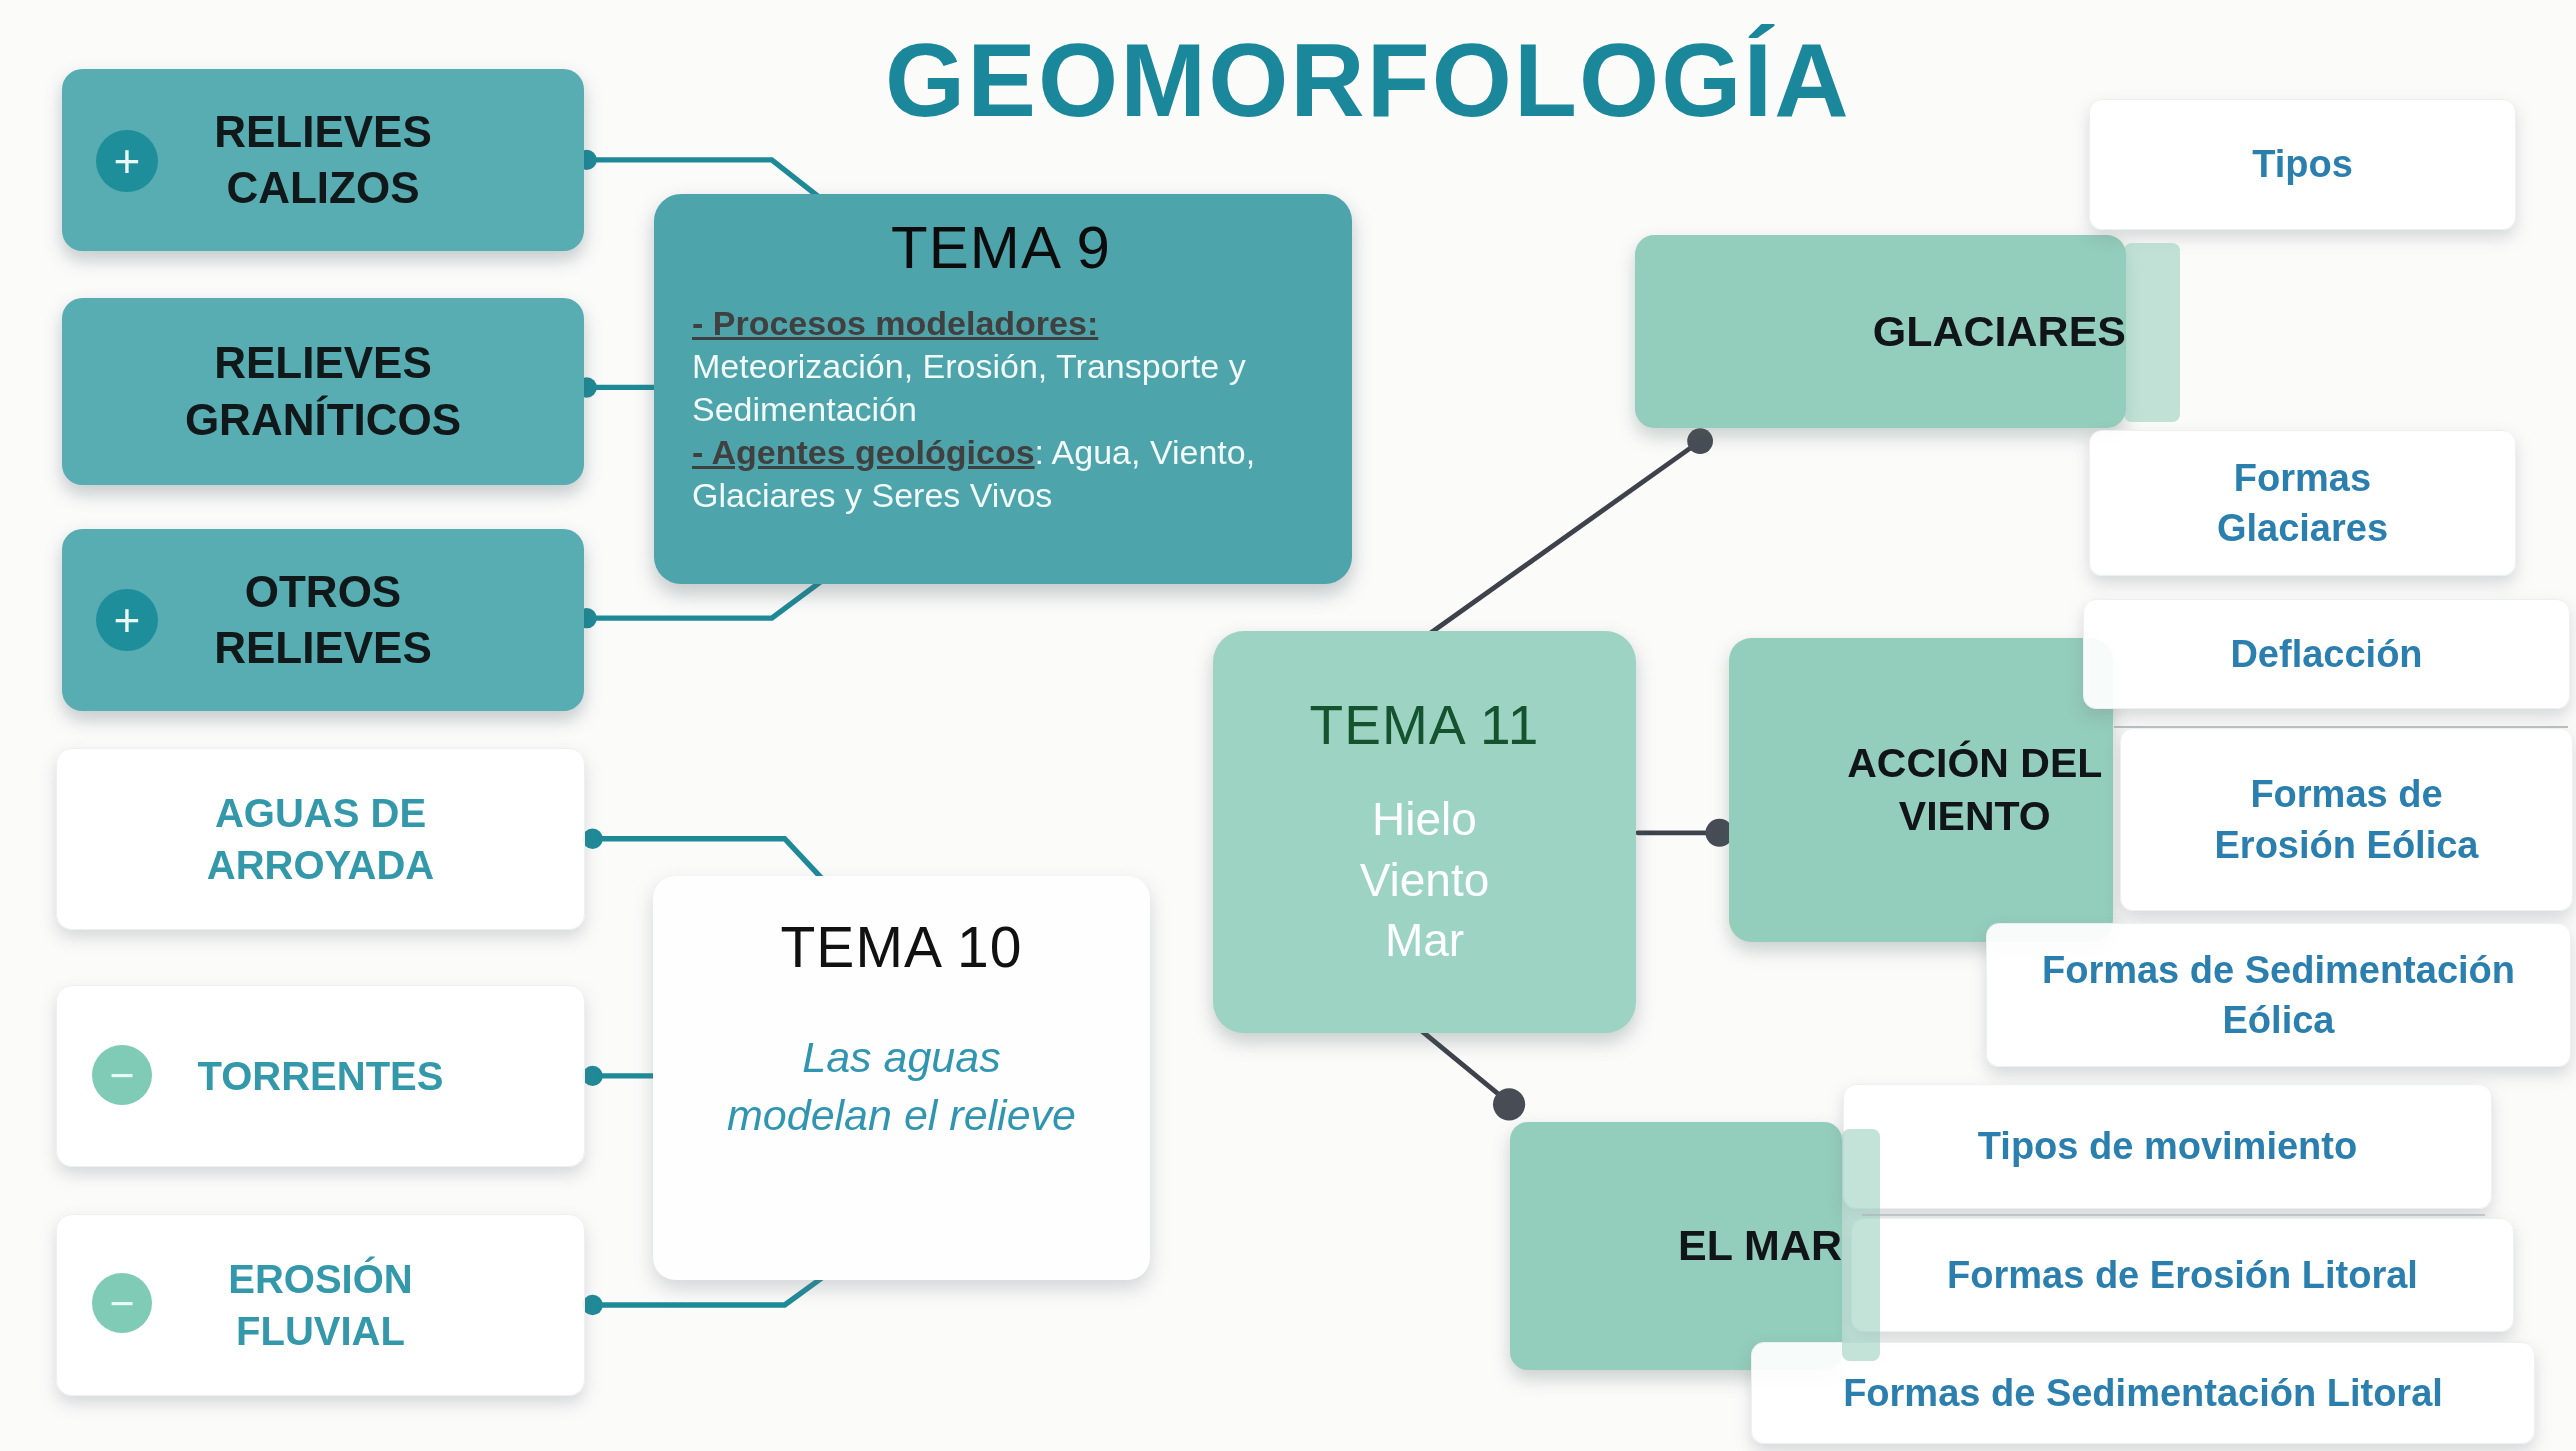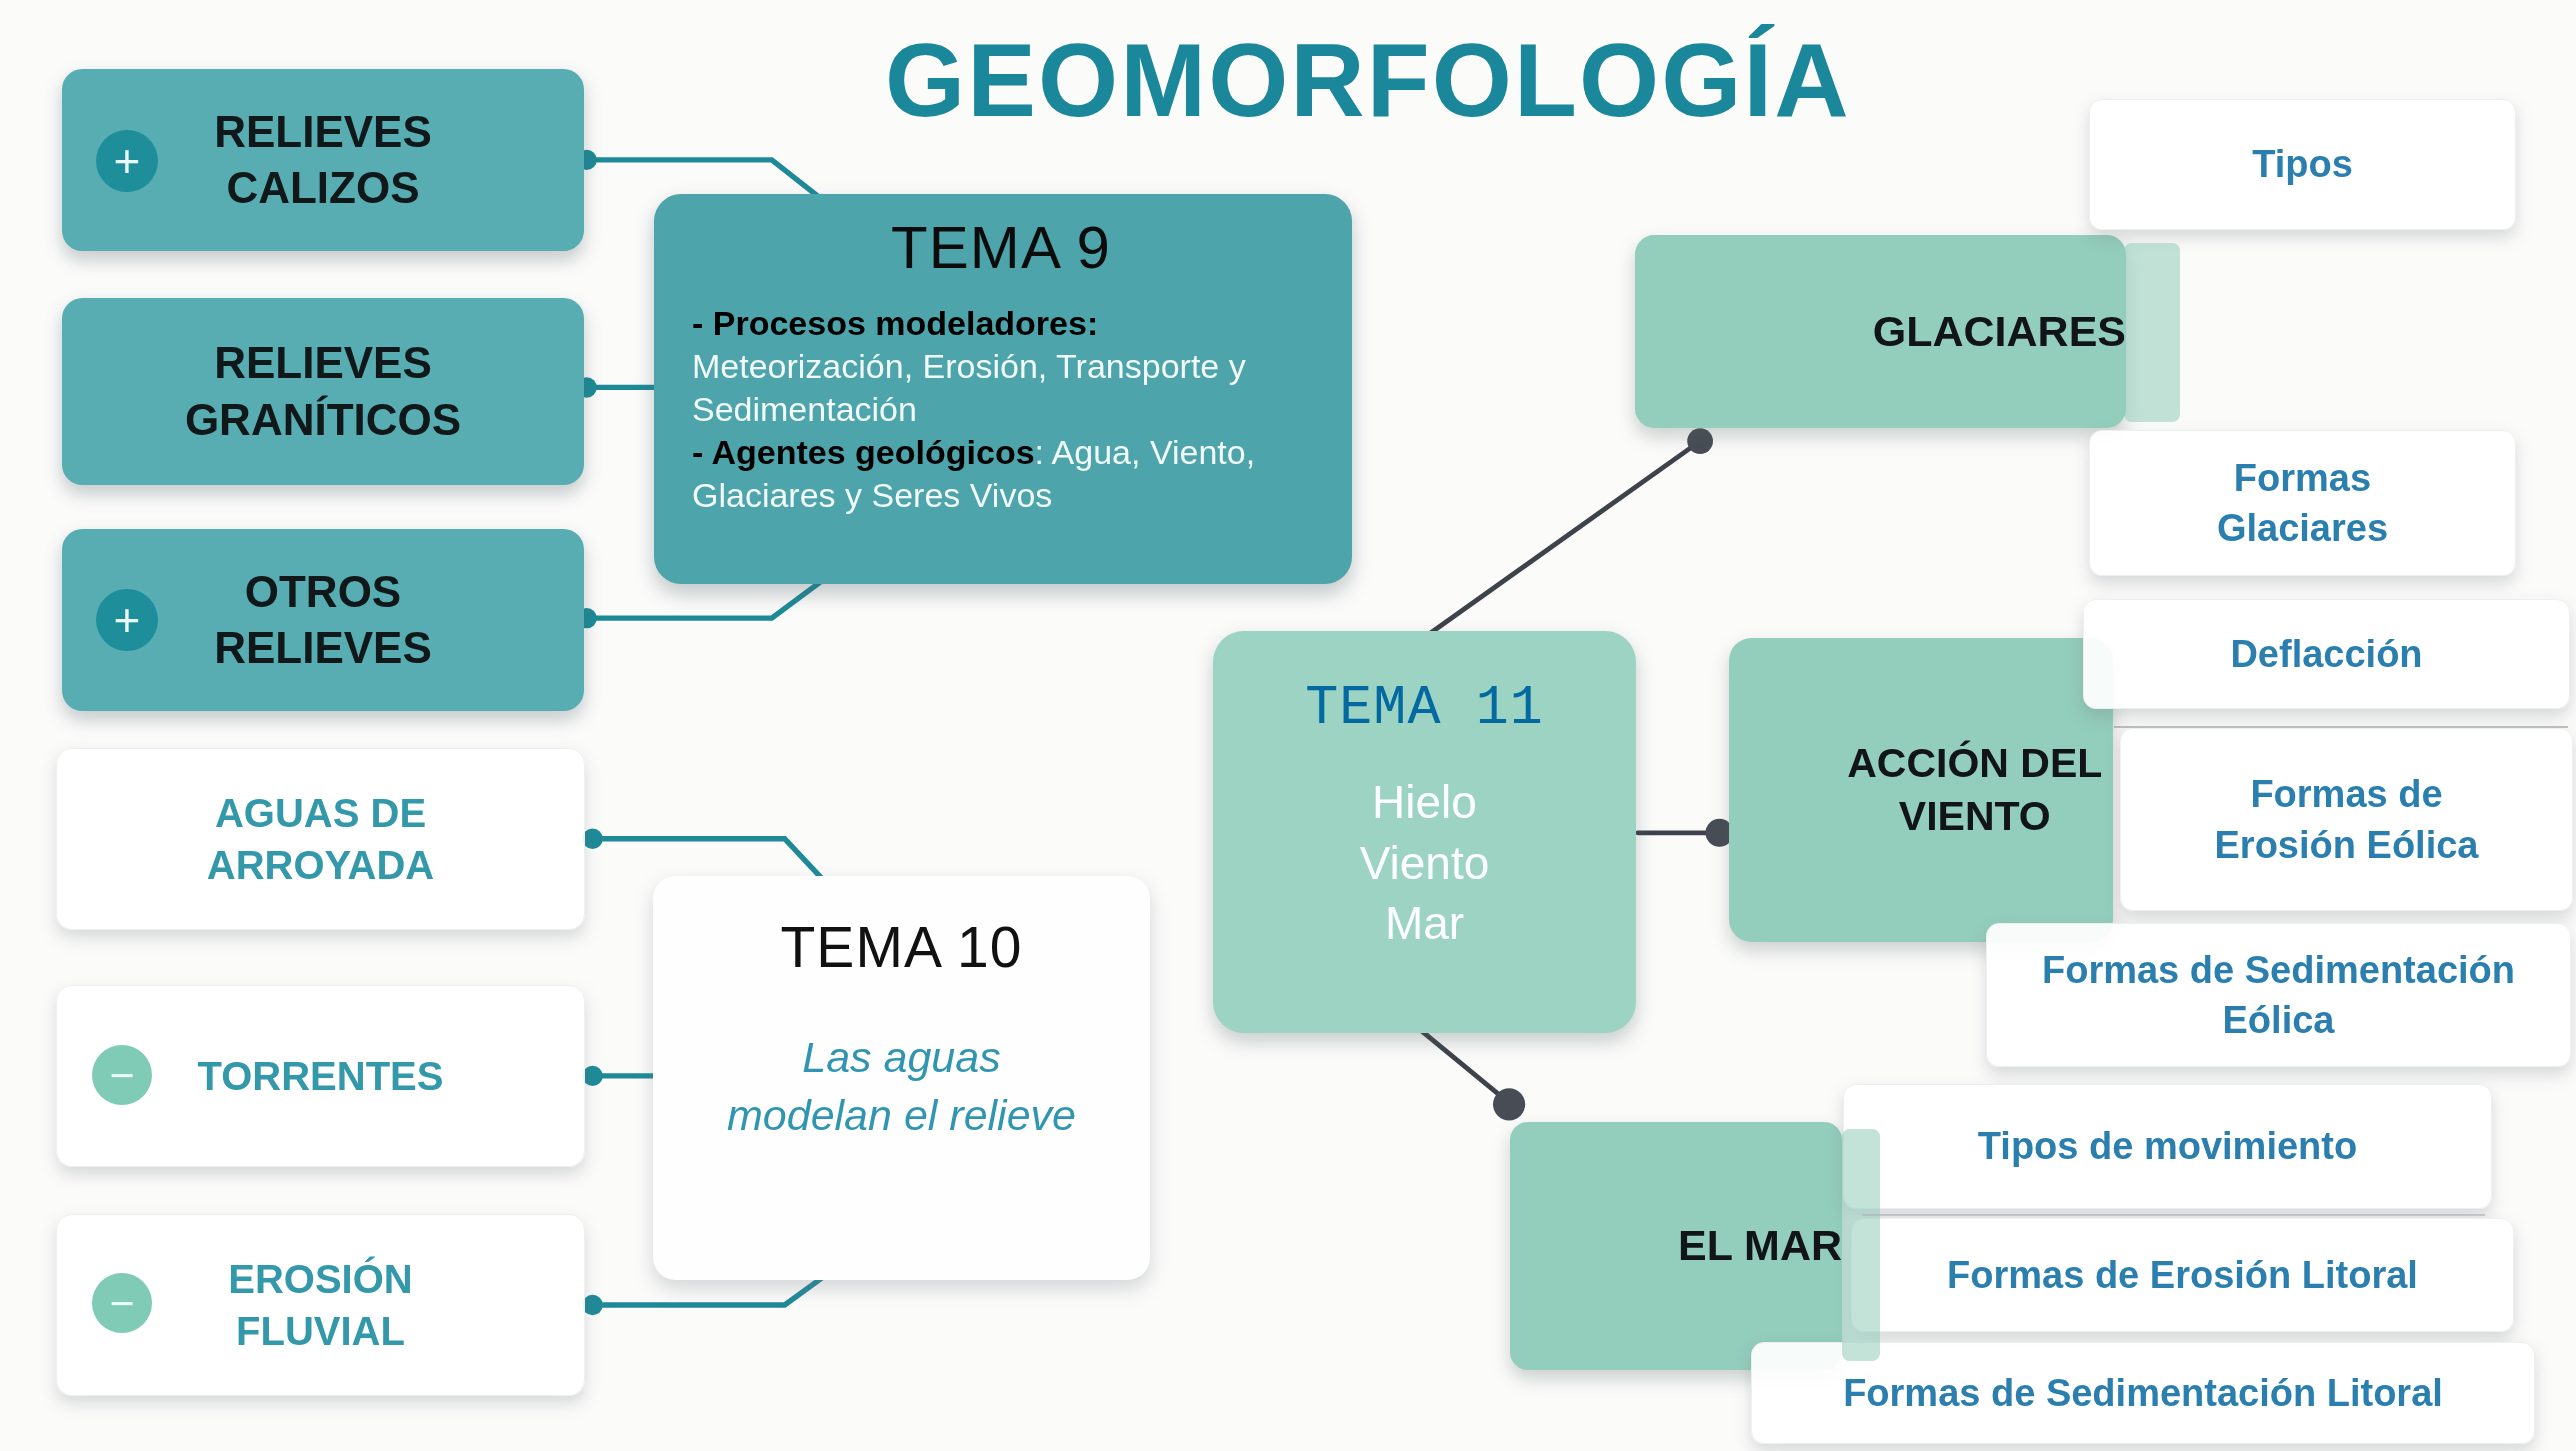--- a/index.html
+++ b/index.html
@@ -56,38 +56,38 @@
   .tema9{
     background:#4ea4ab;border-radius:27px;z-index:2;
     box-shadow:0 9.7px 20.4px rgba(70,90,95,.32);
     padding:19.3px 42px 21.5px 38px;
   }
   .tema9 h2{
     margin:0 0 19.3px 0;text-align:center;
     font-size:60px;font-weight:500;color:#0c0c0c;letter-spacing:1.1px;
   }
   .tema9 .body{font-size:34px;line-height:1.27;text-align:left;}
-  .tema9 .yy{color:#000000;font-weight:700;}
+  .tema9 .yy{color:#404040;font-weight:700;text-decoration:underline;}
   .tema9 .ww{color:#f2fbfa;font-weight:400;}
   .tema9 .block{display:block;}
   .tema10{
     background:#fefefe;border-radius:22.5px;z-index:2;
     box-shadow:0 8.6px 19.3px rgba(110,120,125,.28);
     text-align:center;padding-top:38px;
   }
   .tema10 h2{margin:0;font-size:57px;font-weight:500;color:#111;letter-spacing:1.1px;}
   .tema10 .body{
     margin-top:48px;font-size:43px;font-weight:500;color:#3095b0;line-height:1.35;
   }
   .tema11{
     background:#9cd3c3;border-radius:31px;z-index:2;
     box-shadow:0 8.6px 19.3px rgba(80,100,95,.30);
     text-align:center;padding-top:46px;
   }
-  .tema11 h2{margin:0;font-size:55px;font-weight:500;color:#0369a1;letter-spacing:1.1px;font-family:Liberation Mono, monospace;}
+  .tema11 h2{margin:16px;font-size:55px;font-weight:500;color:#14532d;letter-spacing:1.1px;}
   .tema11 .body{margin-top:32px;font-size:46px;font-weight:500;color:#fdfffe;line-height:1.32;}
   .tema11 .body span{display:block;}
   .divider{position:absolute;z-index:4;}
   svg.wires{position:absolute;left:0;top:0;z-index:1;}
 </style>
 </head>
 <body>
 
 <div class="stage">
 

